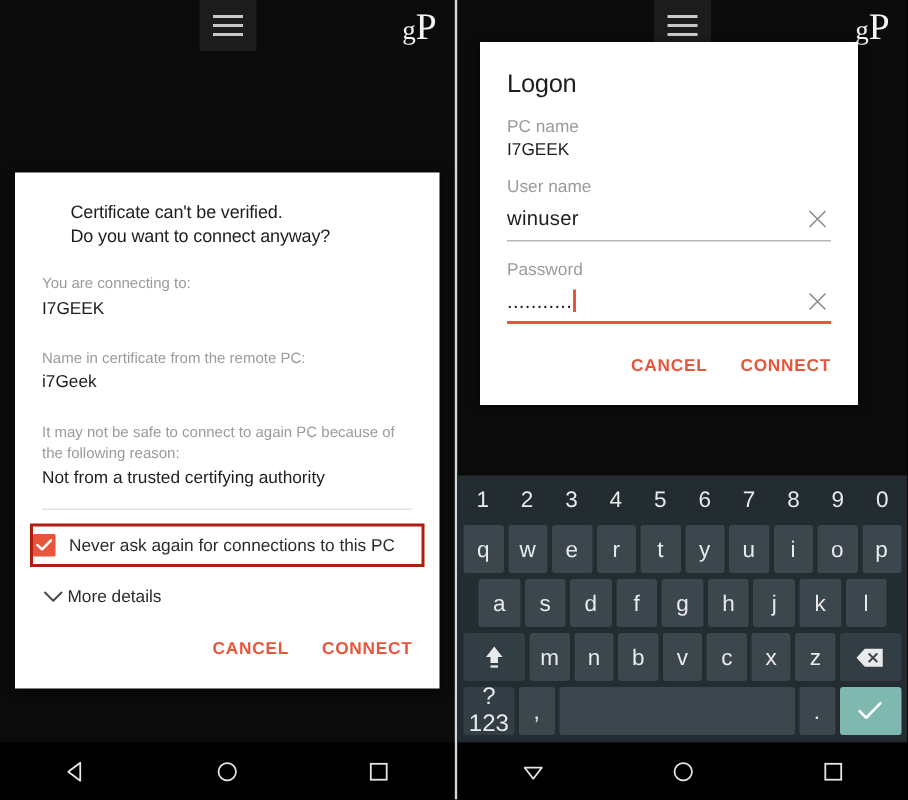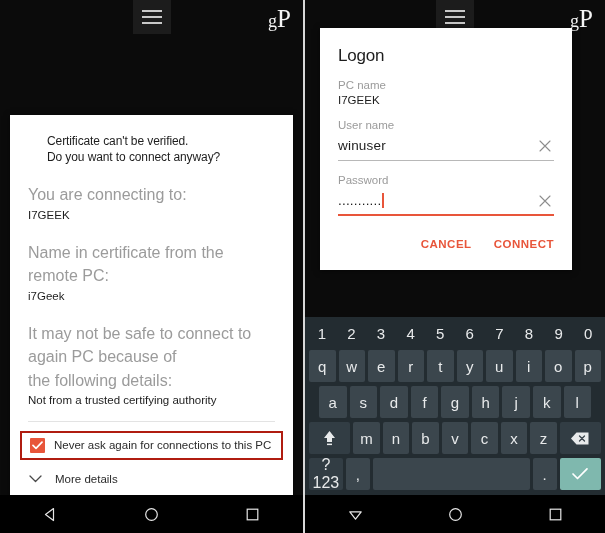--- a/index.html
+++ b/index.html
@@ -44,41 +44,41 @@
   }
   .dlg-cert { left: 10px; right: 10px; top: 115px; padding: 18px 18px 8px 18px; }
   .dlg-logon { left: 15px; right: 33px; top: 28px; padding: 18px 18px 8px 18px; }
 
   .cert-title {
     font-size: 12px; font-weight: normal; color: #1d1d1d;
     line-height: 1.35; letter-spacing: -.1px; margin-left: 19px;
   }
   .cert-body { margin-top: 10px; }
   .cert-label {
-    font-size: 16px; color: #9b9b9b; line-height: 1.45; margin-top: 18px;
+    font-size: 10px; color: #9b9b9b; line-height: 1.45; margin-top: 18px;
   }
   .cert-value {
     font-size: 11.5px; color: #1d1d1d; line-height: 1.45; font-weight: 500;
   }
   .cert-rule { margin-top: 12px; height: 1px; background: #e3e3e3; }
 
   
   .highlight-box {
-    margin: 9px -8px 0 -8px; padding: 5px 8px;
+    margin: 9px -8px 0 -8px; padding: 5px 0;
     border: 2px solid #b01c10;
   }
   .checkrow { display: flex; align-items: center; gap: 9px; }
   .checkbox {
     width: 15px; height: 15px; background: #e8553a; border-radius: 1px;
     display: flex; align-items: center; justify-content: center; flex: 0 0 auto;
   }
   .checkbox svg { display: block; }
   .checkrow-label { font-size: 11.5px; color: #2b2b2b; }
 
-  .moredetails { display: flex; align-items: center; gap: 12px; margin-top: 12px; }
+  .moredetails { display: flex; align-items: center; gap: 2px; margin-top: 12px; }
   .chev { width: 15px; height: 15px; display: flex; align-items: center; justify-content: center; flex: 0 0 auto; }
   .moredetails-label { font-size: 11.5px; color: #2b2b2b; }
 
   .dlg-actions {
     display: flex; justify-content: flex-end; gap: 22px;
     margin-top: 22px; padding-bottom: 12px;
   }
   .dlg-btn {
     background: none; border: none; cursor: pointer;
     color: #e8553a; font-size: 11.5px; font-weight: bold;
@@ -165,21 +165,21 @@
 
       <div class="cert-body">
         <div class="cert-label">You are connecting to:</div>
         <div class="cert-value">I7GEEK</div>
 
         <div class="cert-label">Name in certificate from the remote PC:</div>
         <div class="cert-value">i7Geek</div>
 
         <div class="cert-label">
           <div>It may not be safe to connect to again PC because of</div>
-          <div>the following details:</div>
+          <div>the following reason:</div>
         </div>
         <div class="cert-value">Not from a trusted certifying authority</div>
       </div>
 
       <div class="cert-rule"></div>
 
       <div class="highlight-box">
         <div class="checkrow">
           <span class="checkbox">
             <svg width="11" height="9" viewBox="0 0 11 9">

